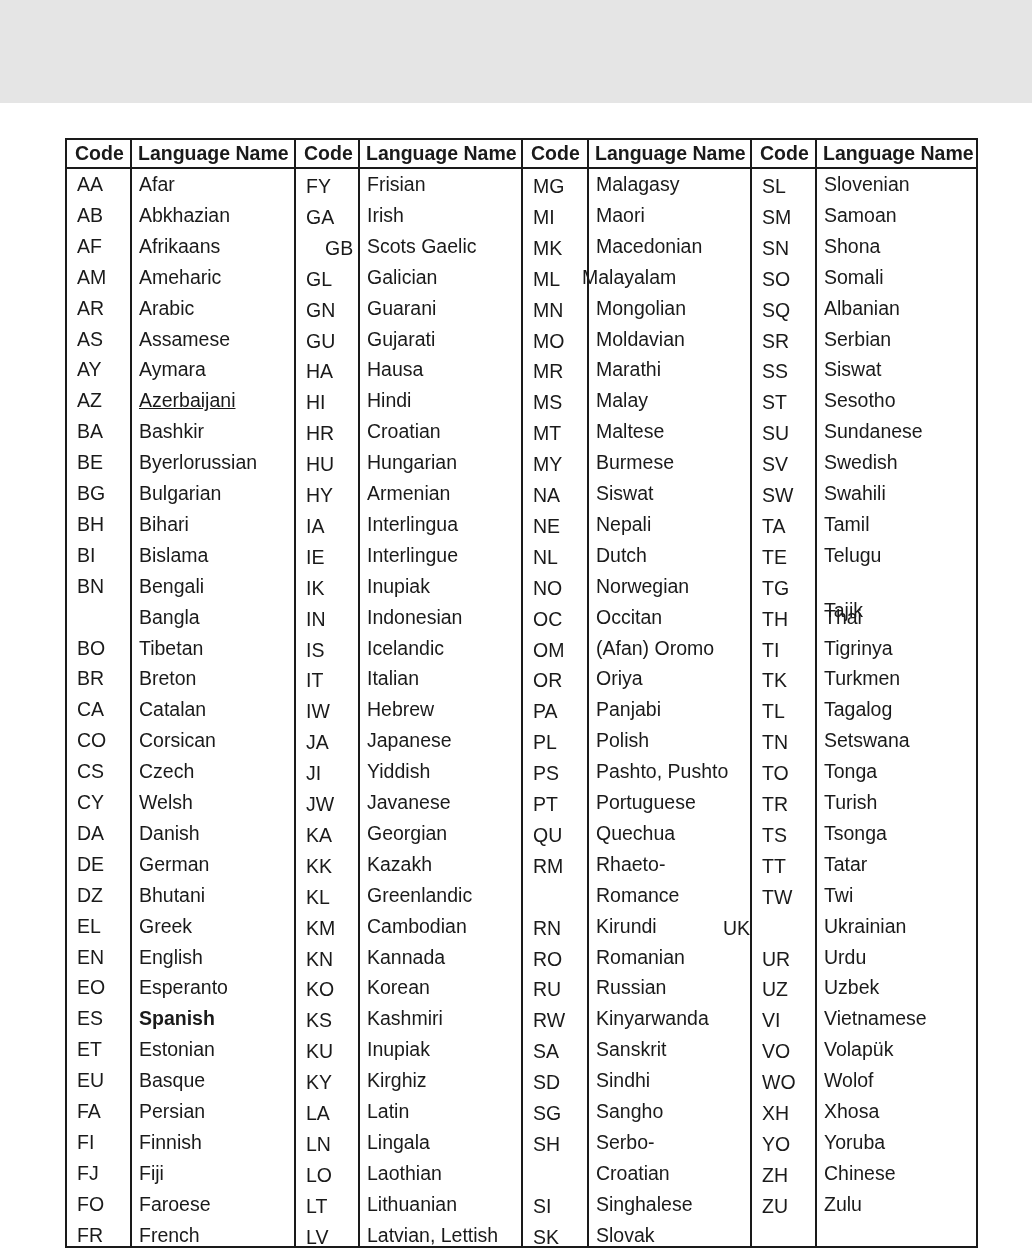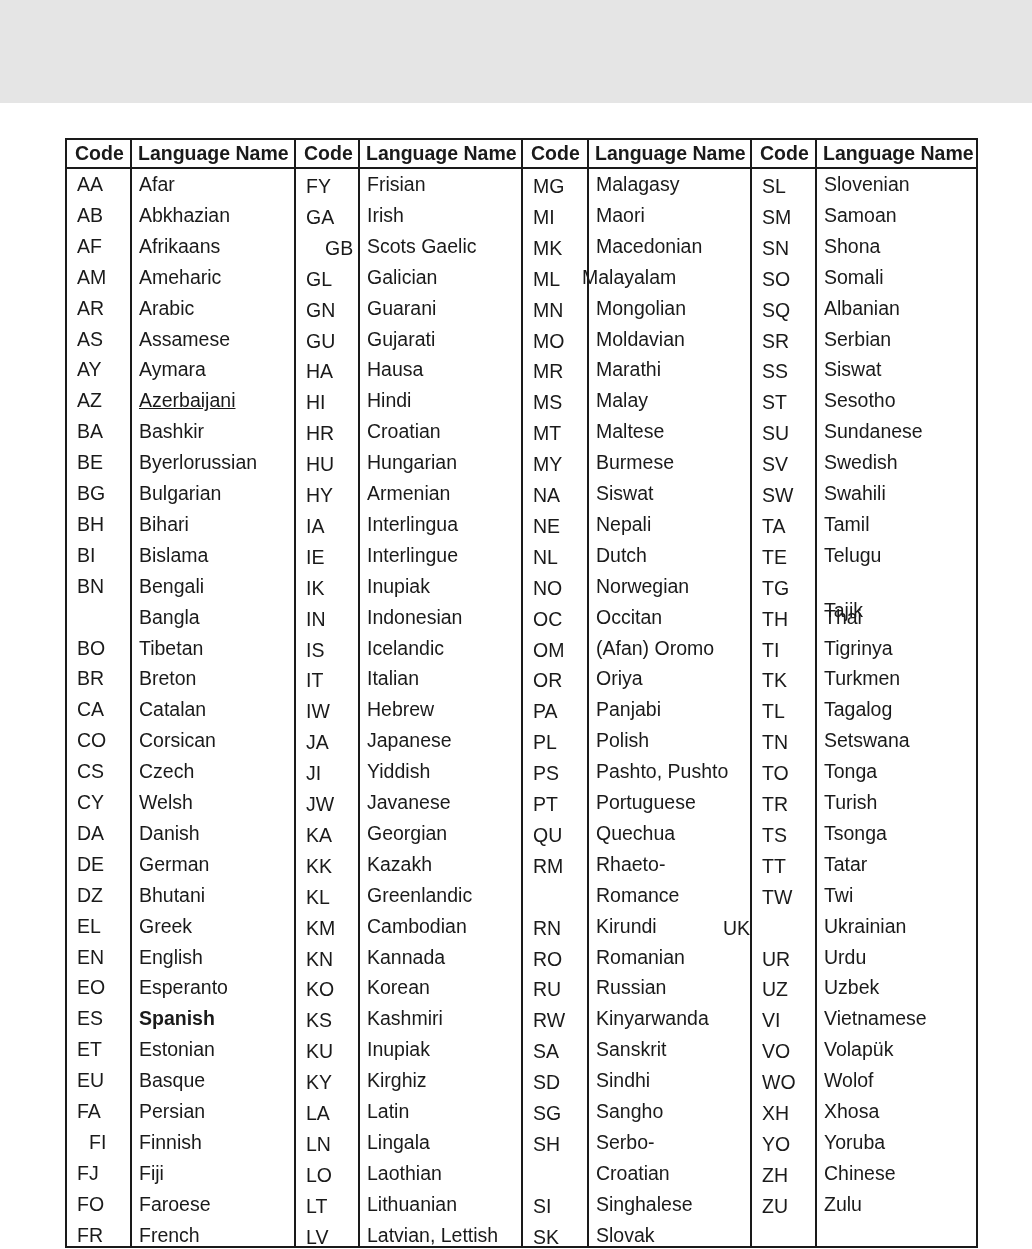--- a/index.html
+++ b/index.html
@@ -81,21 +81,21 @@
     <div class="cell" style="left: 10px; top: 832.4px;">EO</div>
     <div class="cell" style="left: 72px; top: 832.4px;">Esperanto</div>
     <div class="cell" style="left: 10px; top: 863.3px;">ES</div>
     <div class="cell" style="left: 72px; top: 863.3px; font-weight: bold;">Spanish</div>
     <div class="cell" style="left: 10px; top: 894.2px;">ET</div>
     <div class="cell" style="left: 72px; top: 894.2px;">Estonian</div>
     <div class="cell" style="left: 10px; top: 925.1px;">EU</div>
     <div class="cell" style="left: 72px; top: 925.1px;">Basque</div>
     <div class="cell" style="left: 10px; top: 956px;">FA</div>
     <div class="cell" style="left: 72px; top: 956px;">Persian</div>
-    <div class="cell" style="left: 22px; top: 986.9px;">FI</div>
+    <div class="cell" style="left: 10px; top: 986.9px;">FI</div>
     <div class="cell" style="left: 72px; top: 986.9px;">Finnish</div>
     <div class="cell" style="left: 10px; top: 1017.8px;">FJ</div>
     <div class="cell" style="left: 72px; top: 1017.8px;">Fiji</div>
     <div class="cell" style="left: 10px; top: 1048.7px;">FO</div>
     <div class="cell" style="left: 72px; top: 1048.7px;">Faroese</div>
     <div class="cell" style="left: 10px; top: 1079.6px;">FR</div>
     <div class="cell" style="left: 72px; top: 1079.6px;">French</div>
     <div class="col-div" style="left: 291px;"></div>
     <div class="col-div" style="left: 454px;"></div>
     <div class="hdr" style="left: 237px;">Code</div>

